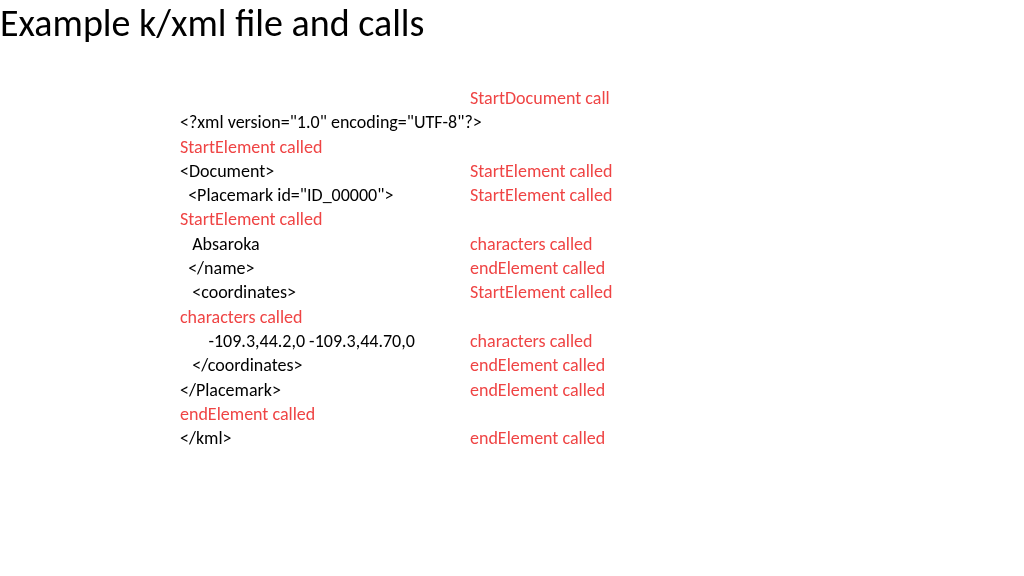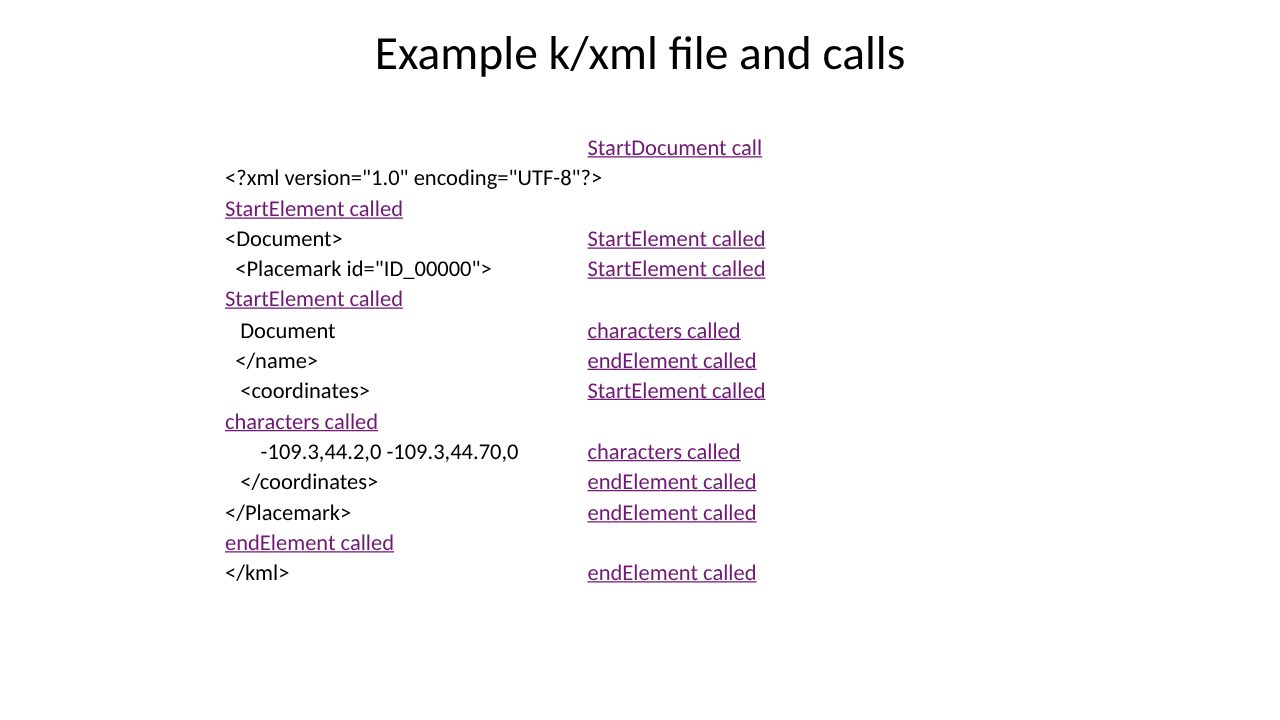--- a/index.html
+++ b/index.html
@@ -4,60 +4,57 @@
   <style>
     * { margin: 0; padding: 0; box-sizing: border-box; }
     body {
       width: 1024px;
       height: 576px;
       background: #ffffff;
       font-family: Calibri, Arial, sans-serif;
       overflow: hidden;
     }
     .title {
-      text-align: center;
       font-size: 38px;
       font-weight: 400;
       color: #000000;
-      padding-top: 20px;
       padding-bottom: 40px;
     }
     .content {
       padding-left: 180px;
       font-size: 18px;
       line-height: 1.35;
     }
     .row {
       display: flex;
       white-space: pre;
     }
     .left {
       color: #000000;
       min-width: 290px;
     }
     .right {
-      color: #701a75;
-      text-decoration: underline;
+      color: #ef4444;
     }
     .row6 .left { min-width: 0; }
     .row6 .right { margin-left: 0; }
   </style>
 </head>
 <body>
 
 <div class="title">Example k/xml file and calls</div>
 
 <div class="content">
   <div class="row"><span class="left"></span><span class="right">StartDocument call</span></div>
   <div class="row"><span class="left">&lt;?xml version="1.0" encoding="UTF-8"?&gt;</span><span class="right"></span></div>
   <div class="row"><span class="right">StartElement called</span></div>
   <div class="row"><span class="left">&lt;Document&gt;</span><span class="right">StartElement called</span></div>
   <div class="row"><span class="left">  &lt;Placemark id="ID_00000"&gt;</span><span class="right">StartElement called</span></div>
   <div class="row"><span class="right">StartElement called</span></div>
-  <div class="row"><span class="left">   Document</span><span class="right">characters called</span></div>
+  <div class="row"><span class="left">   Absaroka</span><span class="right">characters called</span></div>
   <div class="row"><span class="left">  &lt;/name&gt;</span><span class="right">endElement called</span></div>
   <div class="row"><span class="left">   &lt;coordinates&gt;</span><span class="right">StartElement called</span></div>
   <div class="row row6"><span class="right">characters called</span></div>
   <div class="row"><span class="left">       -109.3,44.2,0 -109.3,44.70,0</span><span class="right">characters called</span></div>
   <div class="row"><span class="left">   &lt;/coordinates&gt;</span><span class="right">endElement called</span></div>
   <div class="row"><span class="left">&lt;/Placemark&gt;</span><span class="right">endElement called</span></div>
   <div class="row"><span class="right">endElement called</span></div>
   <div class="row"><span class="left">&lt;/kml&gt;</span><span class="right">endElement called</span></div>
 </div>
 

